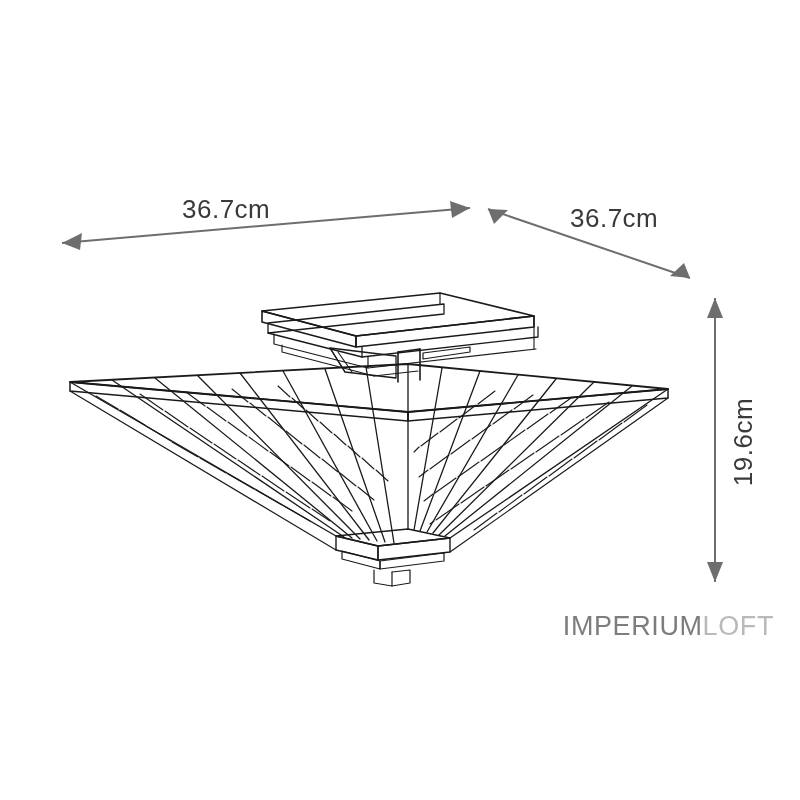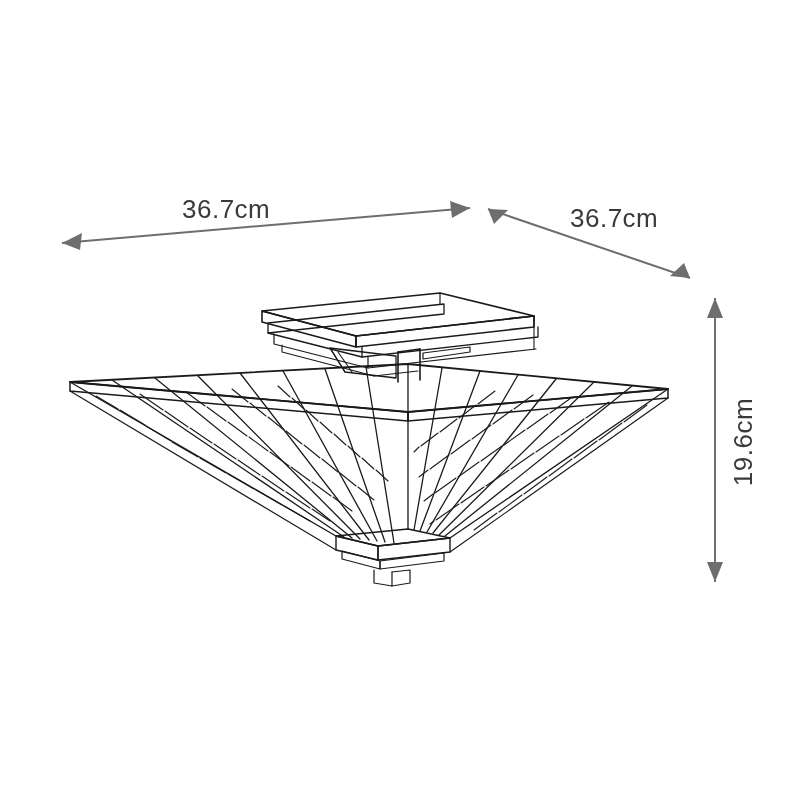--- a/index.html
+++ b/index.html
@@ -225,14 +225,17 @@
         <path d="M497,513 L474,530"></path>
       </g>
 
       <g stroke-width="1.2">
         <path d="M70,391 L336,550"></path>
         <path d="M668,398 L450,552"></path>
       </g>
     </g>
   </svg>
 
+  <div class="brand">
+    <span class="b1">IMPERIUM</span><span class="b2">LOFT</span>
+  </div>
 
 </div>
 
 </body></html>

